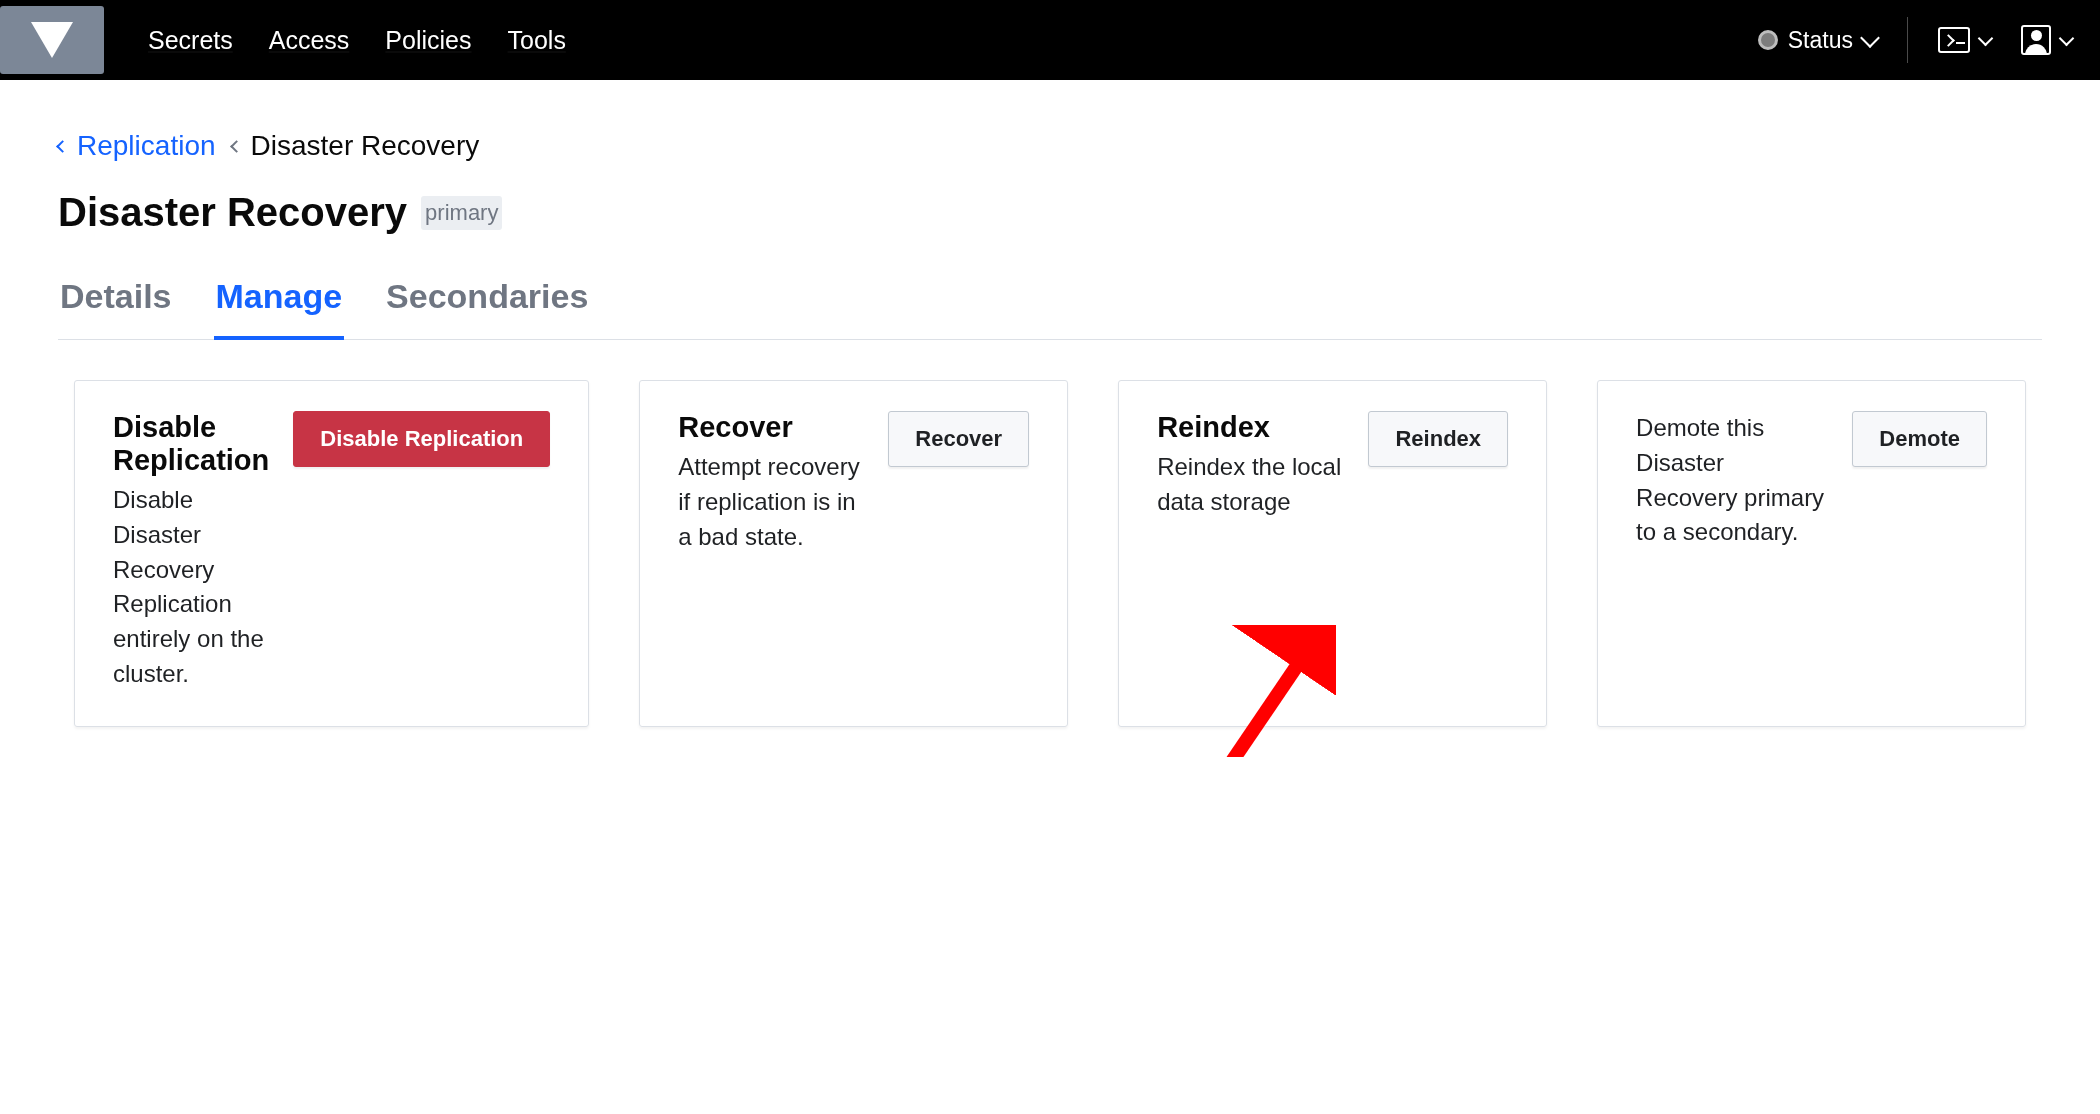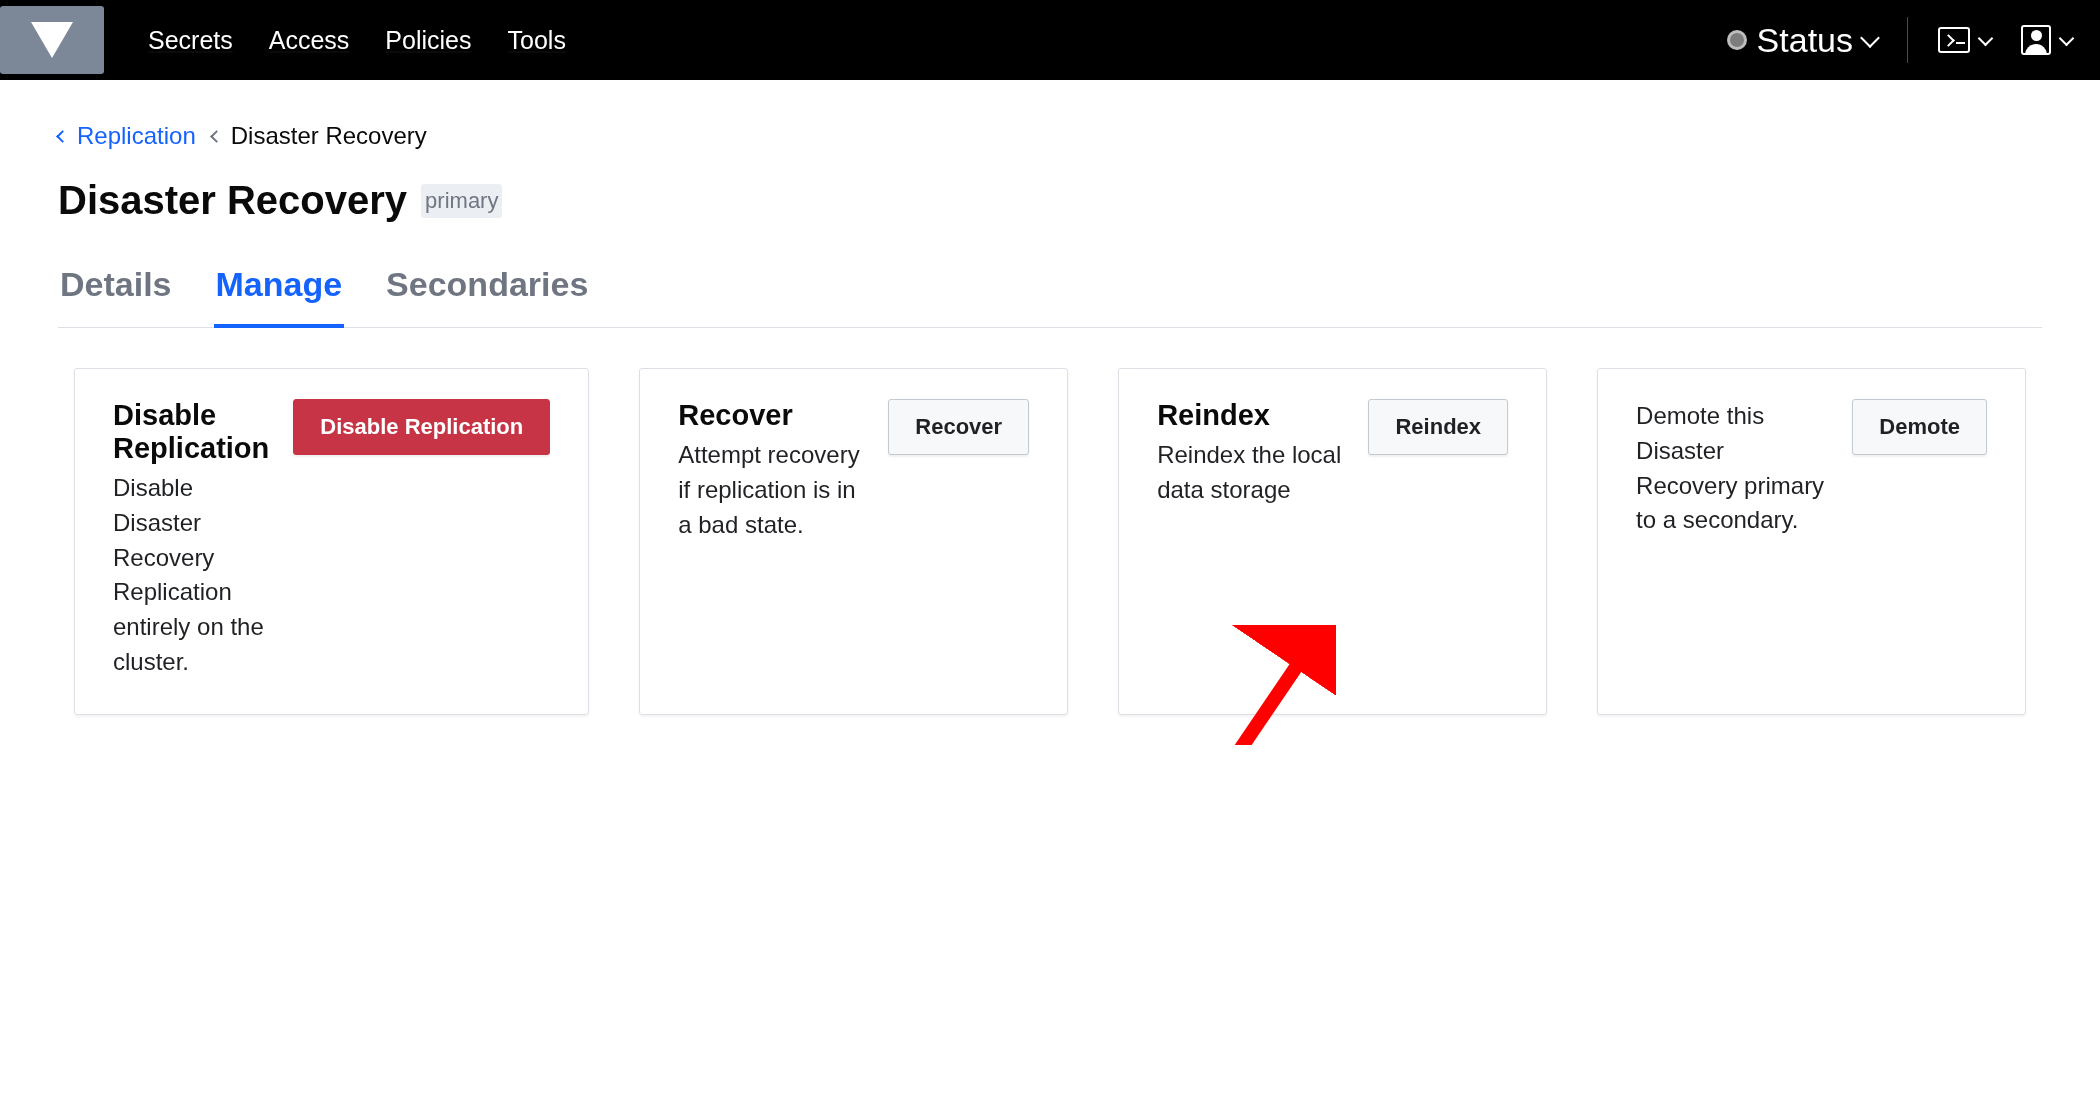--- a/index.html
+++ b/index.html
@@ -47,41 +47,41 @@
     display: flex;
     align-items: center;
     gap: 30px;
     color: #fff;
   }
   .status-item { display: flex; align-items: center; gap: 10px; cursor: pointer; }
   .status-dot {
     width: 20px; height: 20px; border-radius: 50%;
     background: #7d7d7d; border: 3px solid #bdbdbd;
   }
-  .status-label { font-size: 34px; color: #fff; text-align: center; }
+  .status-label { font-size: 23px; color: #fff; text-align: center; }
   .chev { width: 14px; height: 14px; border-right: 2.5px solid #fff; border-bottom: 2.5px solid #fff; transform: rotate(45deg); margin-top:-4px; }
   .chev-sm { width: 11px; height: 11px; border-right: 2px solid #fff; border-bottom: 2px solid #fff; transform: rotate(45deg); margin-top:-3px; }
   .divider { width: 1px; height: 46px; background: #4a4a4a; }
   .terminal-icon {
     width: 32px; height: 26px; border: 2px solid #fff; border-radius: 3px;
     display:flex; align-items:center; padding-left:4px; gap:2px;
   }
   .terminal-icon::before { content:""; width:7px; height:7px; border-top:2px solid #fff; border-right:2px solid #fff; transform:rotate(45deg); }
   .terminal-icon::after { content:""; width:9px; height:2px; background:#fff; margin-left:1px; margin-top:6px;}
   .user-icon {
     width: 30px; height: 30px; border: 2px solid #fff; border-radius: 3px;
     display: flex; align-items: flex-end; justify-content: center; overflow: hidden;
   }
   .user-head { width: 11px; height: 11px; border-radius: 50%; background: #fff; margin-bottom: 2px; }
   .user-body { width: 22px; height: 11px; border-radius: 11px 11px 0 0; background: #fff; }
   .user-wrap { display:flex; flex-direction:column; align-items:center; gap:1px; margin-bottom:-2px;}
 
   
   .page { padding: 30px 58px; position: relative; }
-  .breadcrumb { display: flex; align-items: center; gap: 16px; font-size: 24px; margin-bottom: 28px; margin-top: 12px;}
+  .breadcrumb { display: flex; align-items: center; gap: 16px; font-size: 28px; margin-bottom: 28px; margin-top: 20px;}
   .bc-chev { width: 9px; height: 9px; border-left: 2px solid currentColor; border-bottom: 2px solid currentColor; transform: rotate(45deg); }
   .bc-link { color: #1563ff; cursor: pointer; display:flex; align-items:center; gap:10px;}
   .bc-current { color: #0a0a0a; display:flex; align-items:center; gap:10px;}
   .bc-current .bc-chev { color: #6f7682; }
   .title-row { display: flex; align-items: center; gap: 14px; margin-bottom: 30px; }
   .page-title { font-size: 40px; font-weight: 700; }
   .badge { background: #ebeef2; color: #6f7682; font-size: 22px; padding: 4px 4px; border-radius: 3px; }
   .tabs { display: flex; gap: 40px; border-bottom: 1px solid #dce0e6; margin-bottom: 40px; }
   .tab { font-size: 34px; font-weight: 600; color: #6f7682; padding: 12px 2px 20px; cursor: pointer; border-bottom: 4px solid transparent; margin-bottom:-1px;}
   .tab.active { color: #1563ff; border-bottom-color: #1563ff; }

